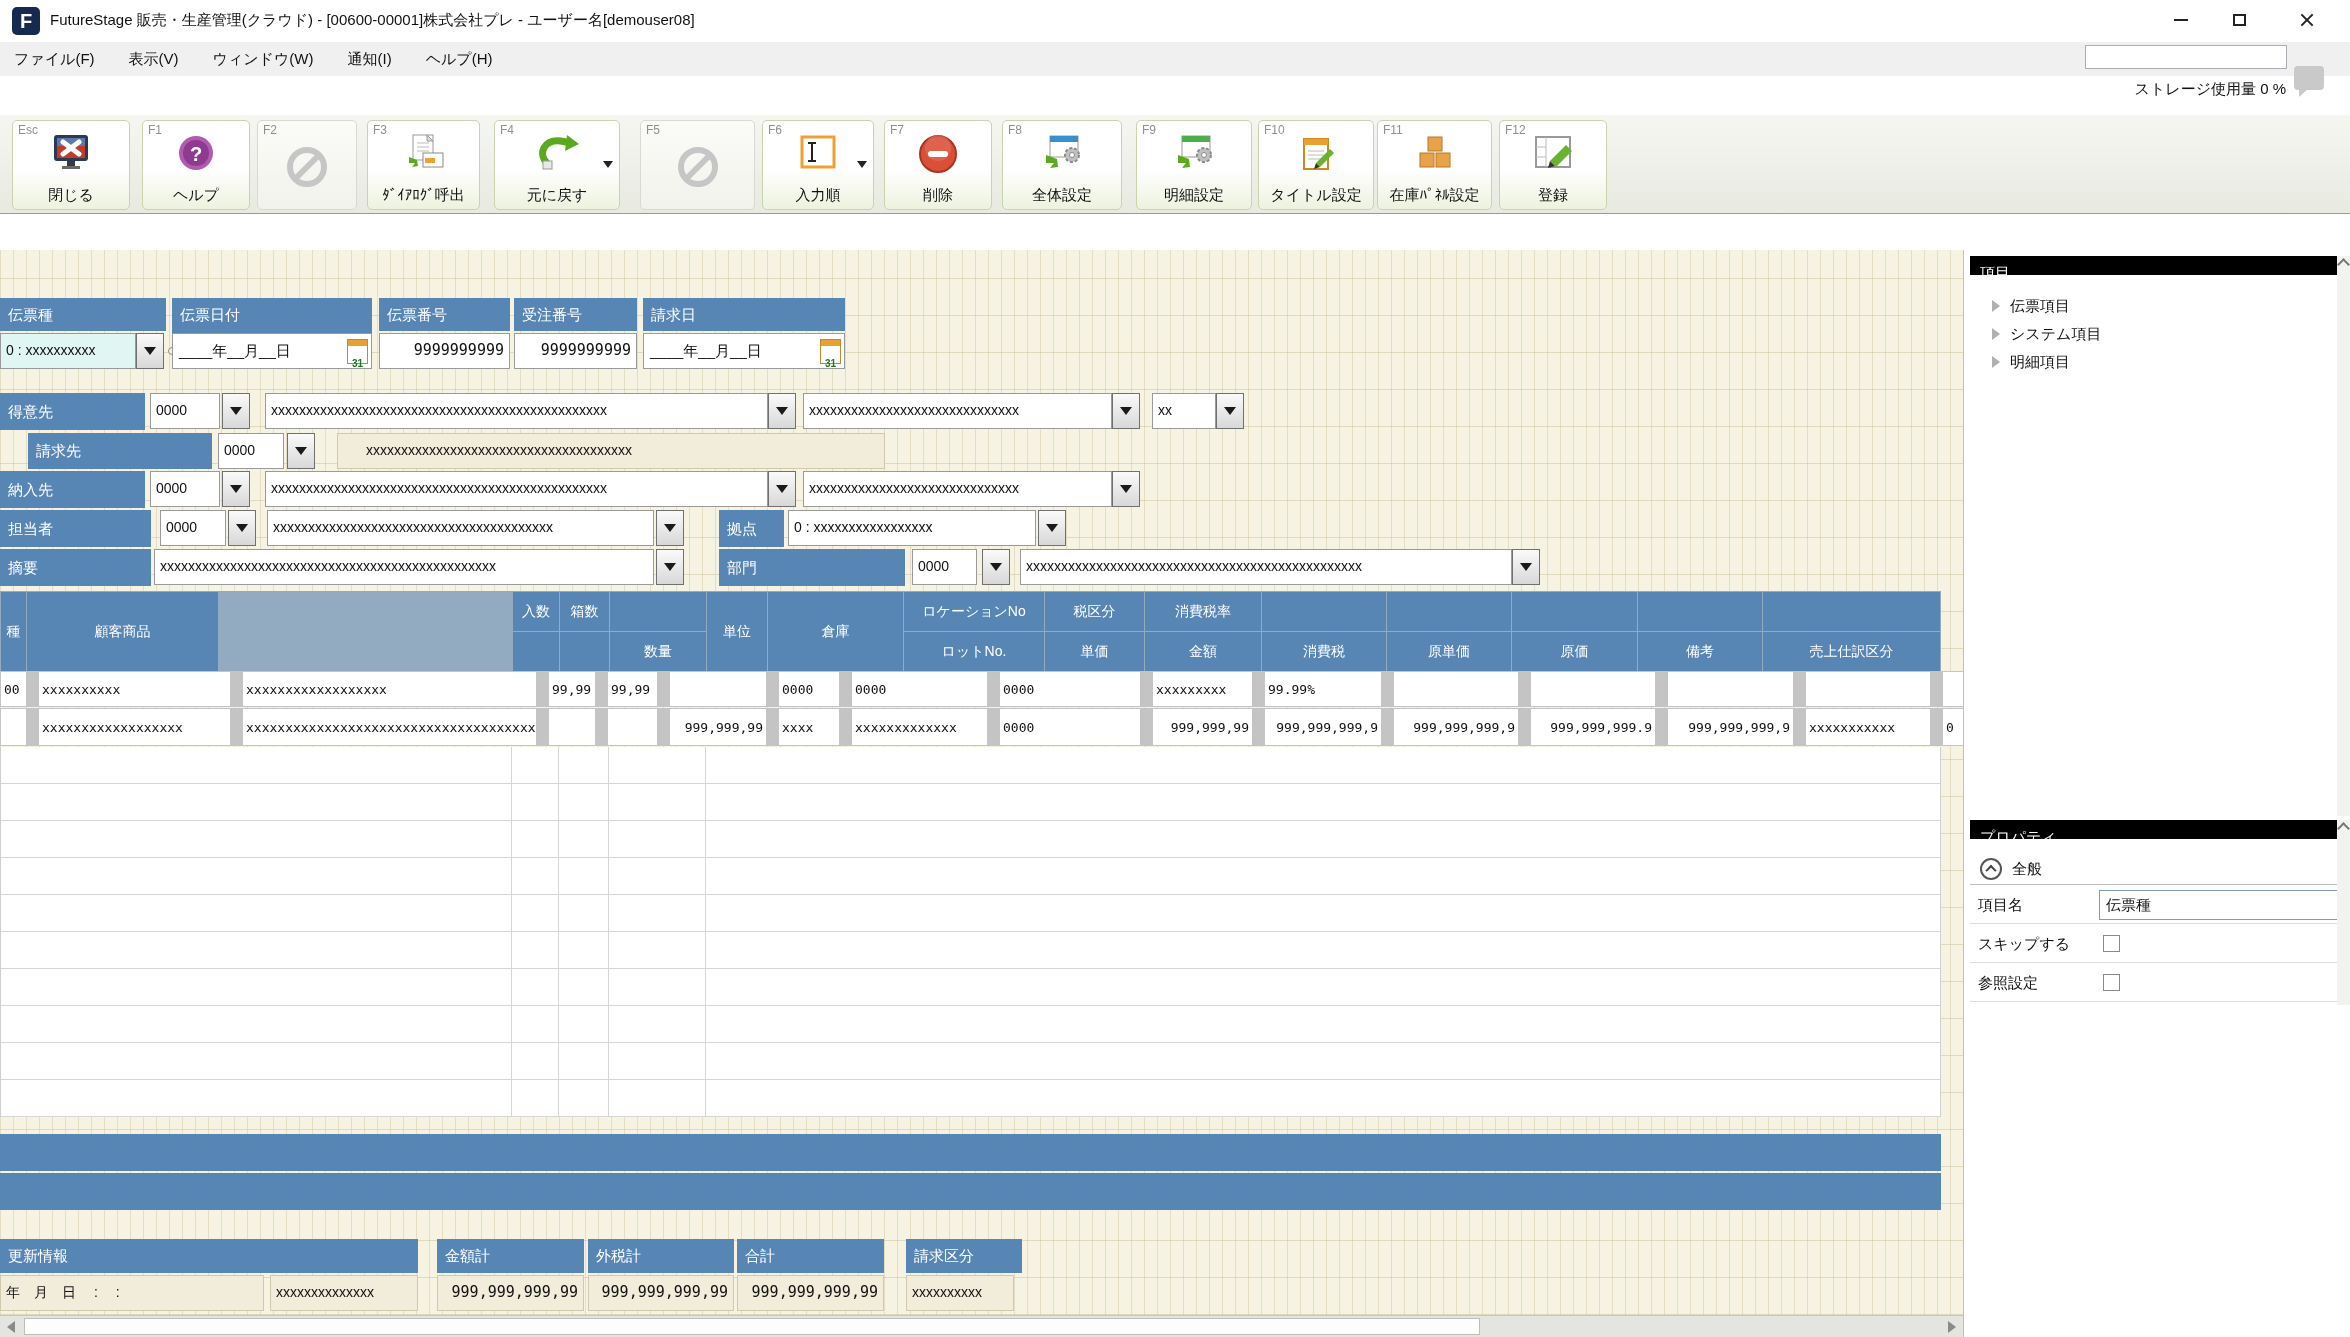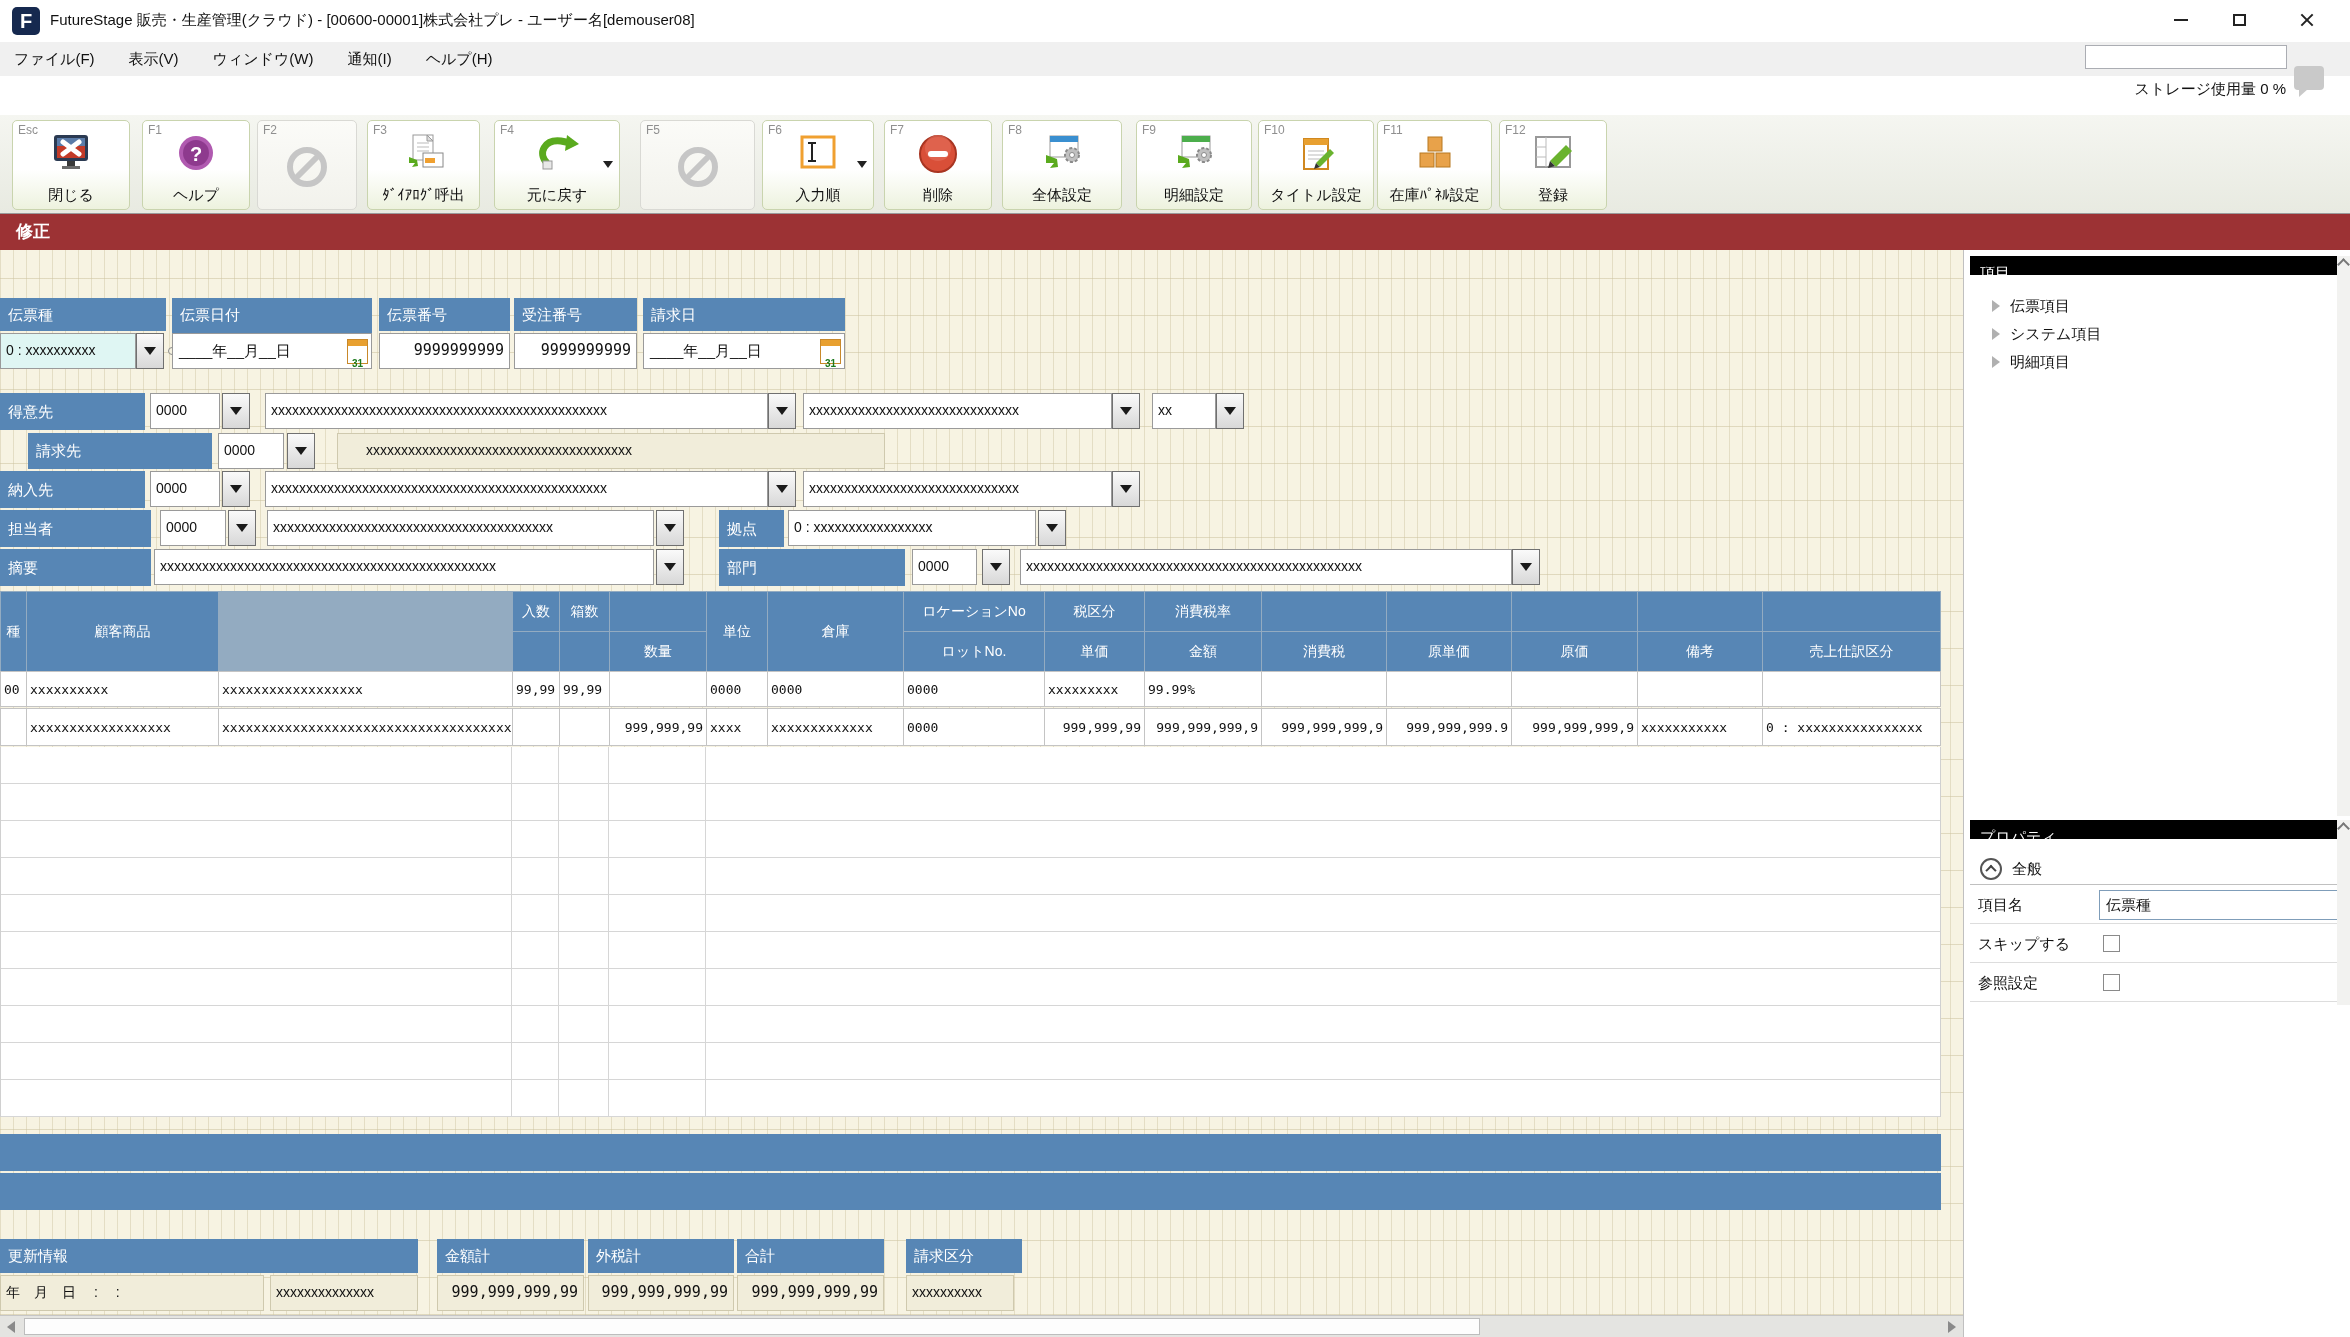--- a/index.html
+++ b/index.html
@@ -49,21 +49,21 @@
 .combo{position:absolute;width:28px;height:36px;background:linear-gradient(#fafafa,#d8d8d8);border:1px solid #707070;display:flex;align-items:center;justify-content:center;}
 .combo .tri{width:0;height:0;border-left:6px solid transparent;border-right:6px solid transparent;border-top:8px solid #1a1a1a;}
 .dot{position:absolute;width:8px;height:8px;border:1px solid #8a8a8a;border-radius:50%;background:#f5f1df;}
 .datetext{position:absolute;left:6px;top:0;line-height:34px;font-size:15px;}
 .calic{position:absolute;right:3px;top:5px;width:21px;height:25px;background:#fff;border:1px solid #c8882a;}
 .calic::before{content:"";position:absolute;left:0;right:0;top:0;height:6px;background:#e8a030;}
 .calic::after{content:"31";position:absolute;left:0;right:0;top:8px;text-align:center;font-size:10px;color:#1c7a1c;font-weight:bold;}
 
 .ghead{position:absolute;left:0;top:341px;display:grid;grid-template-columns:25px 191px 293px 46px 49px 96px 60px 135px 140px 99px 116px 124px 124px 125px 124px 177px;grid-template-rows:39px 39px;gap:1px;background:#93abc1;border:1px solid #93abc1;}
 .gh{background:#5786b5;color:#fff;display:flex;align-items:center;justify-content:center;font-size:14px;white-space:nowrap;overflow:hidden;}
-.grow{position:absolute;left:0;display:grid;grid-template-columns:25px 191px 293px 46px 49px 96px 60px 135px 140px 99px 116px 124px 124px 125px 124px 177px;gap:1px;background:#c4c4c4;border:1px solid #c4c4c4;}
+.grow{position:absolute;left:0;display:grid;grid-template-columns:25px 191px 293px 46px 49px 96px 60px 135px 140px 99px 116px 124px 124px 125px 124px 177px;gap:13px;background:#c4c4c4;border:1px solid #c4c4c4;}
 .gc{background:#fff;font-size:13px;font-family:"DejaVu Sans Mono",monospace;padding:0 3px;display:flex;align-items:center;white-space:nowrap;overflow:hidden;}
 .gc.num{justify-content:flex-end;}
 .erows{position:absolute;left:0;top:497px;width:1941px;height:370px;background:#fff;border-left:1px solid #d0d0d0;border-right:1px solid #d0d0d0;}
 .erow{height:37px;border-bottom:1px solid #d6d6d6;}
 .evline{position:absolute;top:0;bottom:0;width:1px;background:#d6d6d6;}
 .bluerow{position:absolute;left:0;width:1941px;height:37px;background:#5786b5;}
 
 .pre{white-space:pre;}
 
 .hscroll{position:absolute;left:0;top:1315px;width:1963px;height:22px;background:#e4e4e1;border-top:1px solid #c6c6c6;}
@@ -274,21 +274,20 @@
             <line x1="6" y1="14" x2="16" y2="14" stroke="#bbb"></line>
             <line x1="6" y1="24" x2="16" y2="24" stroke="#bbb"></line>
             <path d="M20 28 L36 12 L42 18 L26 34 z" fill="#6ab32e"></path>
             <path d="M20 28 l-2 7 7-2 z" fill="#333"></path>
           </svg>
         </span>
       <span class="lb">登録</span>
     </div>
   </div>
 
-  <div class="modebar">修正</div>
 
   <div class="designer">
 
     <div class="bluecell" style="left:0;top:48px;width:166px;height:33px;">伝票種</div>
     <div class="bluecell" style="left:172px;top:48px;width:200px;height:50px;">伝票日付</div>
     <div class="bluecell" style="left:379px;top:48px;width:131px;height:33px;">伝票番号</div>
     <div class="bluecell" style="left:514px;top:48px;width:123px;height:33px;">受注番号</div>
     <div class="bluecell" style="left:643px;top:48px;width:202px;height:33px;">請求日</div>
 
     <div class="fld cyan" style="left:0;top:83px;width:136px;">0 : xxxxxxxxxx</div>

